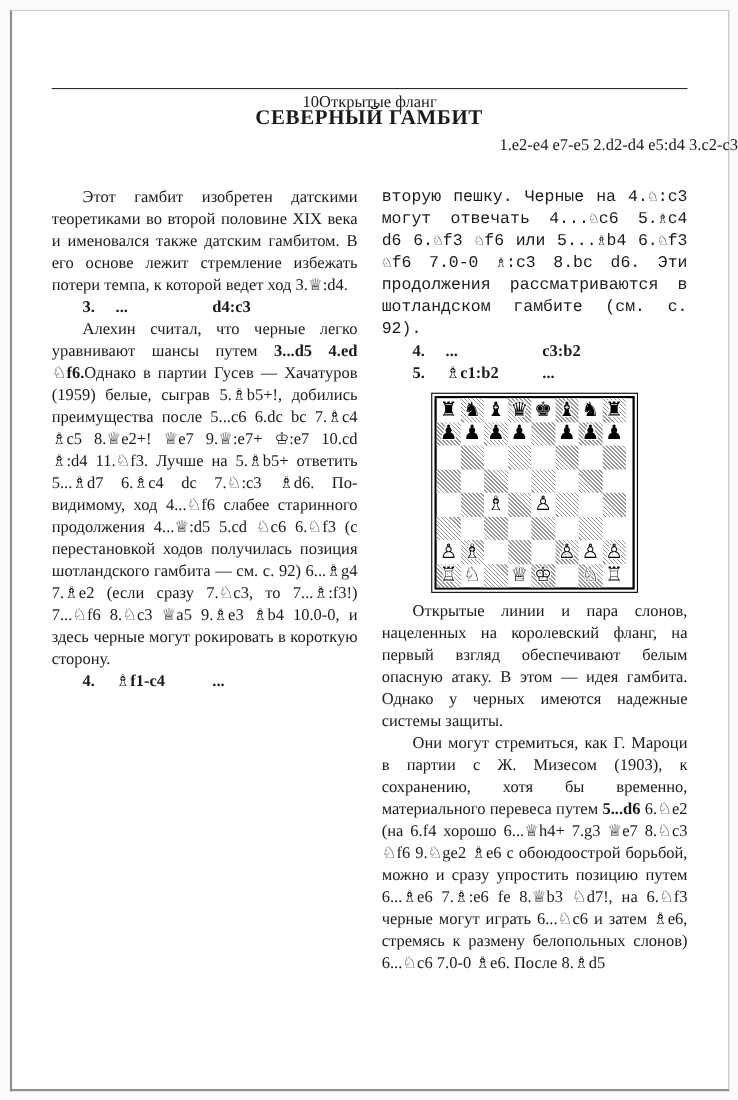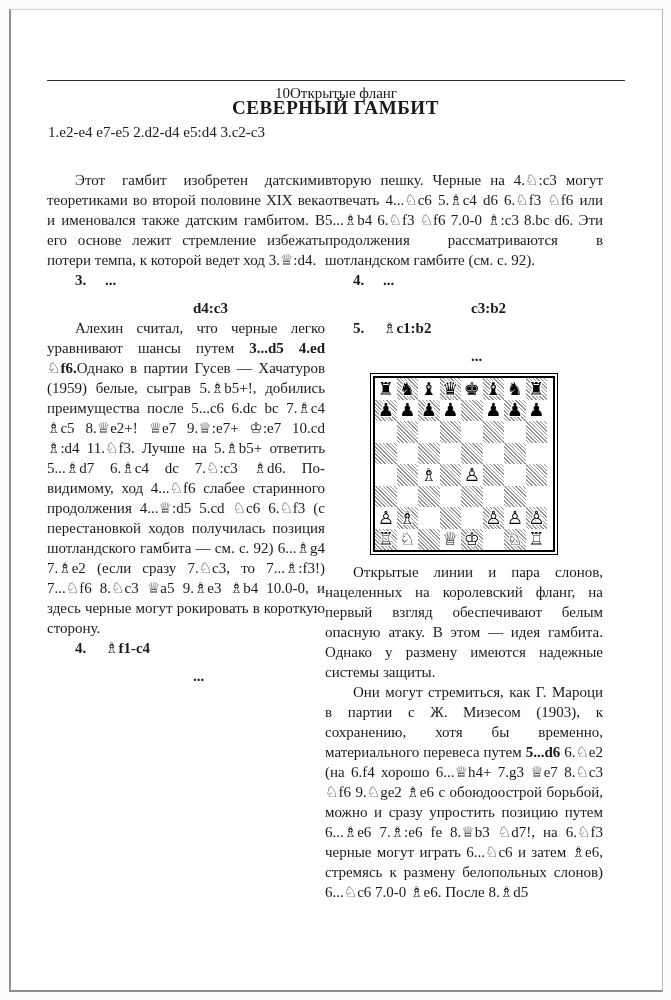--- a/index.html
+++ b/index.html
@@ -20,37 +20,37 @@
   }
   .head-rule{
     position:absolute;top:80px;left:47px;right:46px;margin:0;border:none;
     border-top:1.7px solid #2a2a2a;
   }
   .chapter-title{
     position:absolute;top:97px;left:0;right:0;margin:0;text-align:center;
     font-size:19px;font-weight:bold;letter-spacing:.6px;
   }
   .moves-line-head{
-    position:absolute;top:124px;left:0;right:0;text-align:left;font-size:15px;padding-left:48px;
+    position:absolute;top:124px;left:0;right:0;text-align:right;font-size:15px;padding-left:48px;
   }
   .columns{
     position:absolute;top:170px;left:47px;right:46px;
-    display:flex;align-items:flex-start;
+    display:flex;gap:22px;align-items:flex-start;
   }
   .col{
     width:278px;font-size:15px;line-height:20px;text-align:justify;
     font-family:"Liberation Serif","DejaVu Sans",serif;
   }
   p.para{margin:0;text-indent:28px;}
-  p.para.noindent{text-indent:0;}
+  p.para.noindent{text-indent:0;font-family:Liberation Mono, monospace;}
   .bold{font-weight:bold;}
   .move-line{display:flex;font-weight:bold;}
   .mv-num{margin-left:28px;width:30px;}
   .mv-white{width:88px;}
-  .mv-black{flex:1;margin-top:28px;}
+  .mv-black{flex:1;}
   .board-wrap{
     width:182px;margin:7px auto 7px;border:1px solid #000;padding:2px;background:#fff;
   }
   .board{
     border:2px solid #000;display:grid;
     grid-template-columns:repeat(8,21.5px);grid-auto-rows:21.5px;
   }
   .sq{display:flex;align-items:center;justify-content:center;}
   .sq.dark{
     background:repeating-linear-gradient(45deg,#fff 0px,#fff 1.6px,#979797 1.6px,#979797 2.6px);
@@ -220,16 +220,16 @@
           </div>
           <div class="sq light"></div>
           <div class="sq dark">
             <span class="piece">♘</span>
           </div>
           <div class="sq light">
             <span class="piece">♖</span>
           </div>
         </div>
       </div>
-      <p class="para"><span>Открытые линии и пара слонов, нацеленных на королевский фланг, на первый взгляд обеспечивают белым опасную атаку. В этом — идея гамбита. Однако у размену имеются надежные системы защиты.</span></p>
+      <p class="para"><span>Открытые линии и пара слонов, нацеленных на королевский фланг, на первый взгляд обеспечивают белым опасную атаку. В этом — идея гамбита. Однако у черных имеются надежные системы защиты.</span></p>
       <p class="para"><span>Они могут стремиться, как Г. Мароци в партии с Ж. Мизесом (1903), к сохранению, хотя бы временно, материального перевеса путем </span><span class="bold">5...d6</span><span> 6.♘e2 (на 6.f4 хорошо 6...♕h4+ 7.g3 ♕e7 8.♘c3 ♘f6 9.♘ge2 ♗e6 с обоюдоострой борьбой, можно и сразу упростить позицию путем 6...♗e6 7.♗:e6 fe 8.♕b3 ♘d7!, на 6.♘f3 черные могут играть 6...♘c6 и затем ♗e6, стремясь к размену белопольных слонов) 6...♘c6 7.0-0 ♗e6. После 8.♗d5</span></p>
     </div>
 </div>
 
 </body></html>

